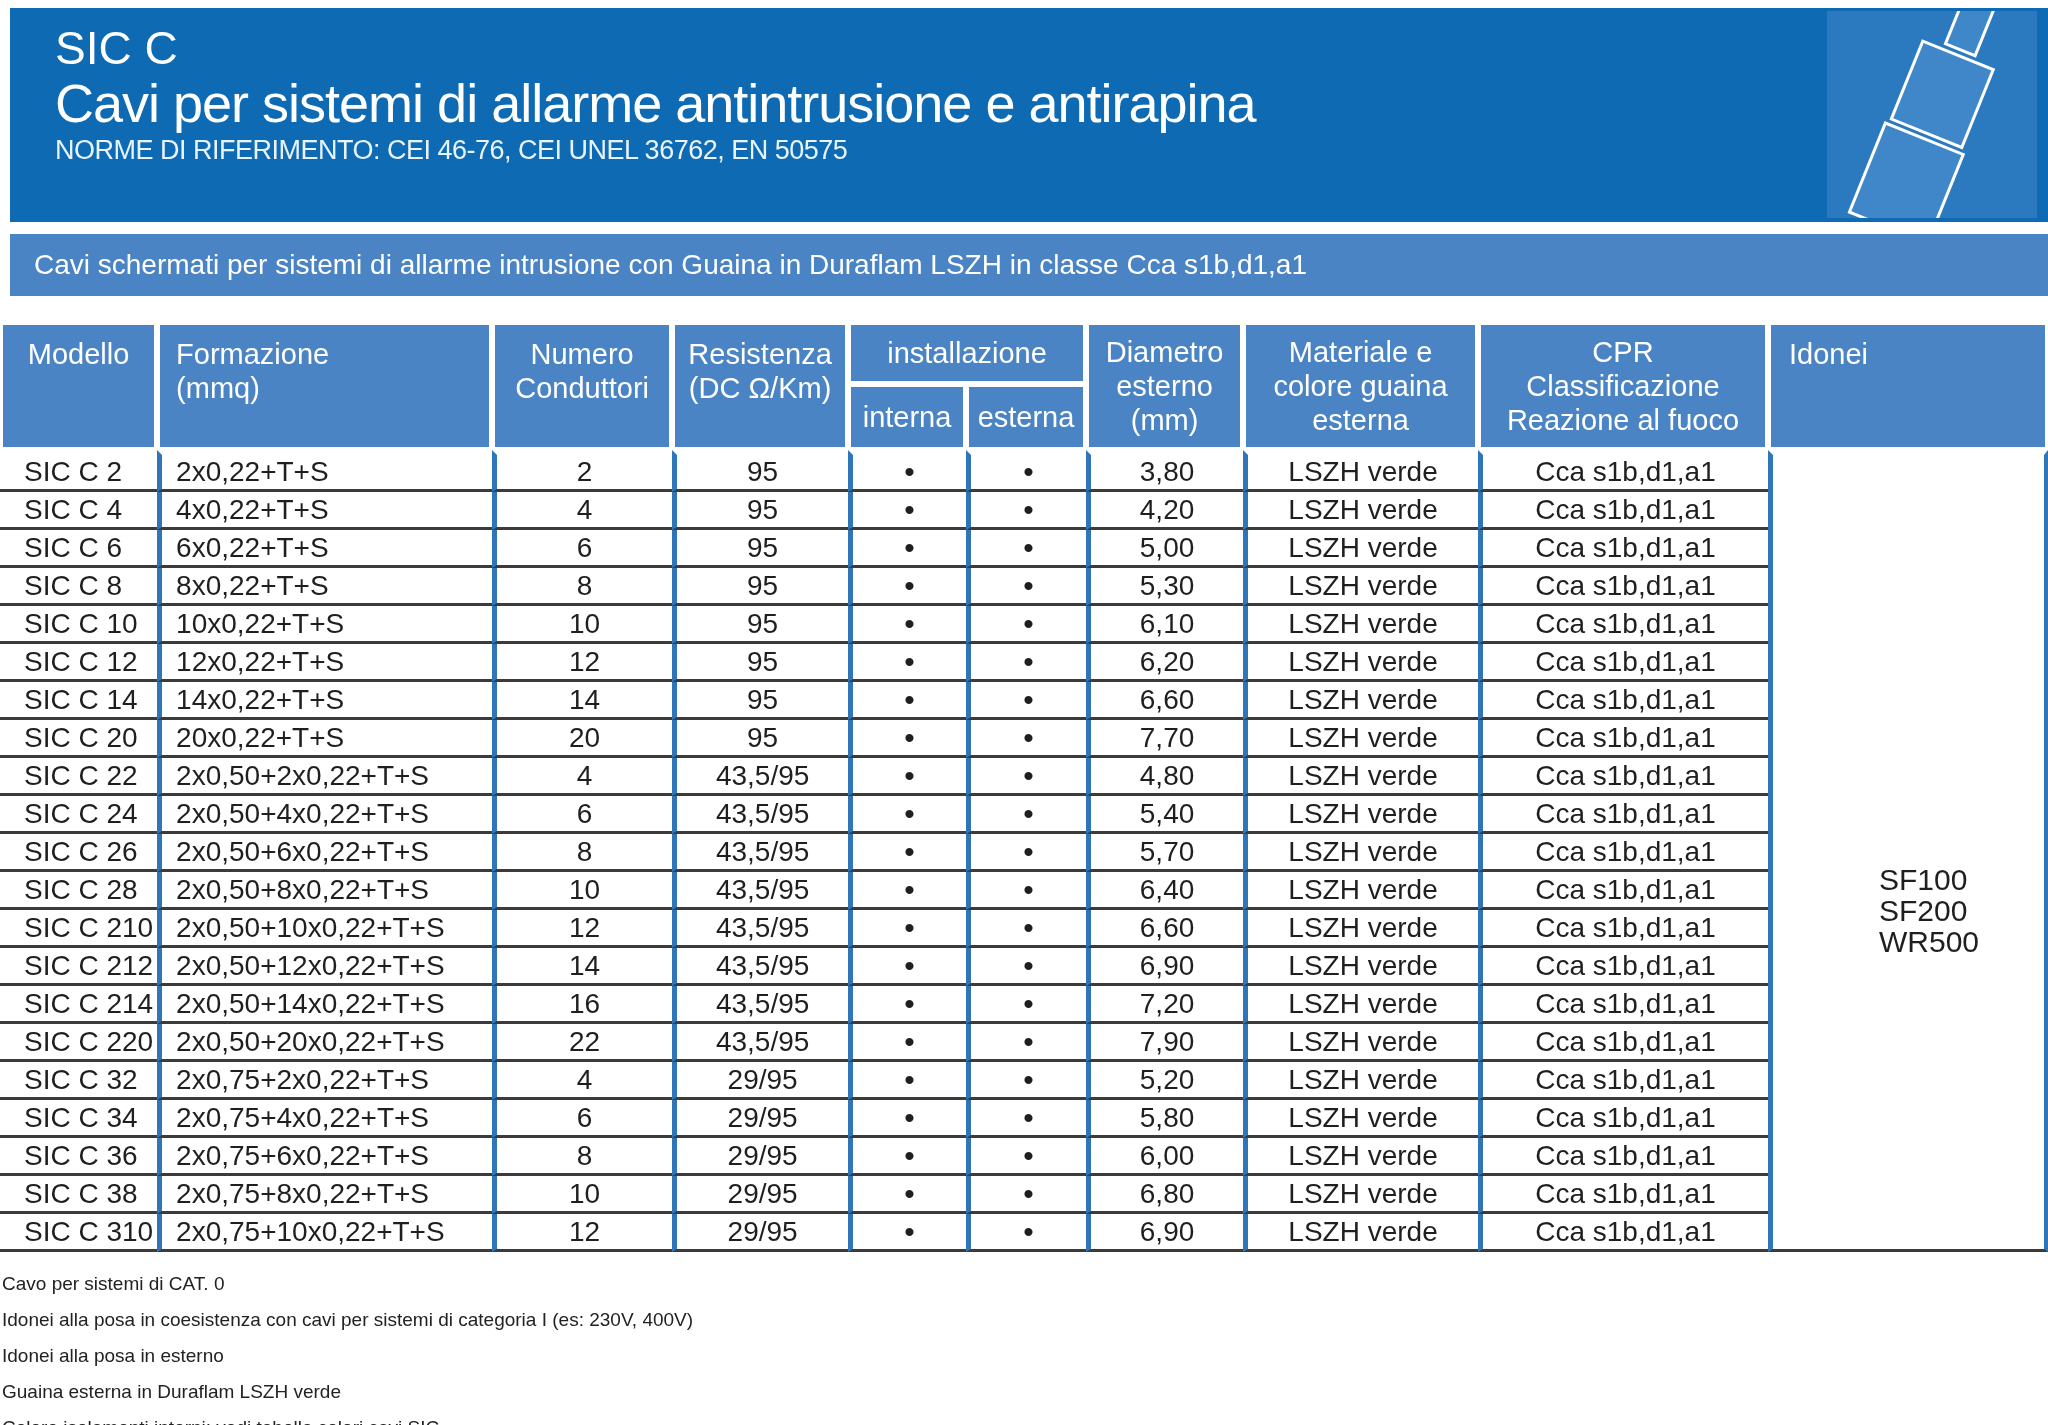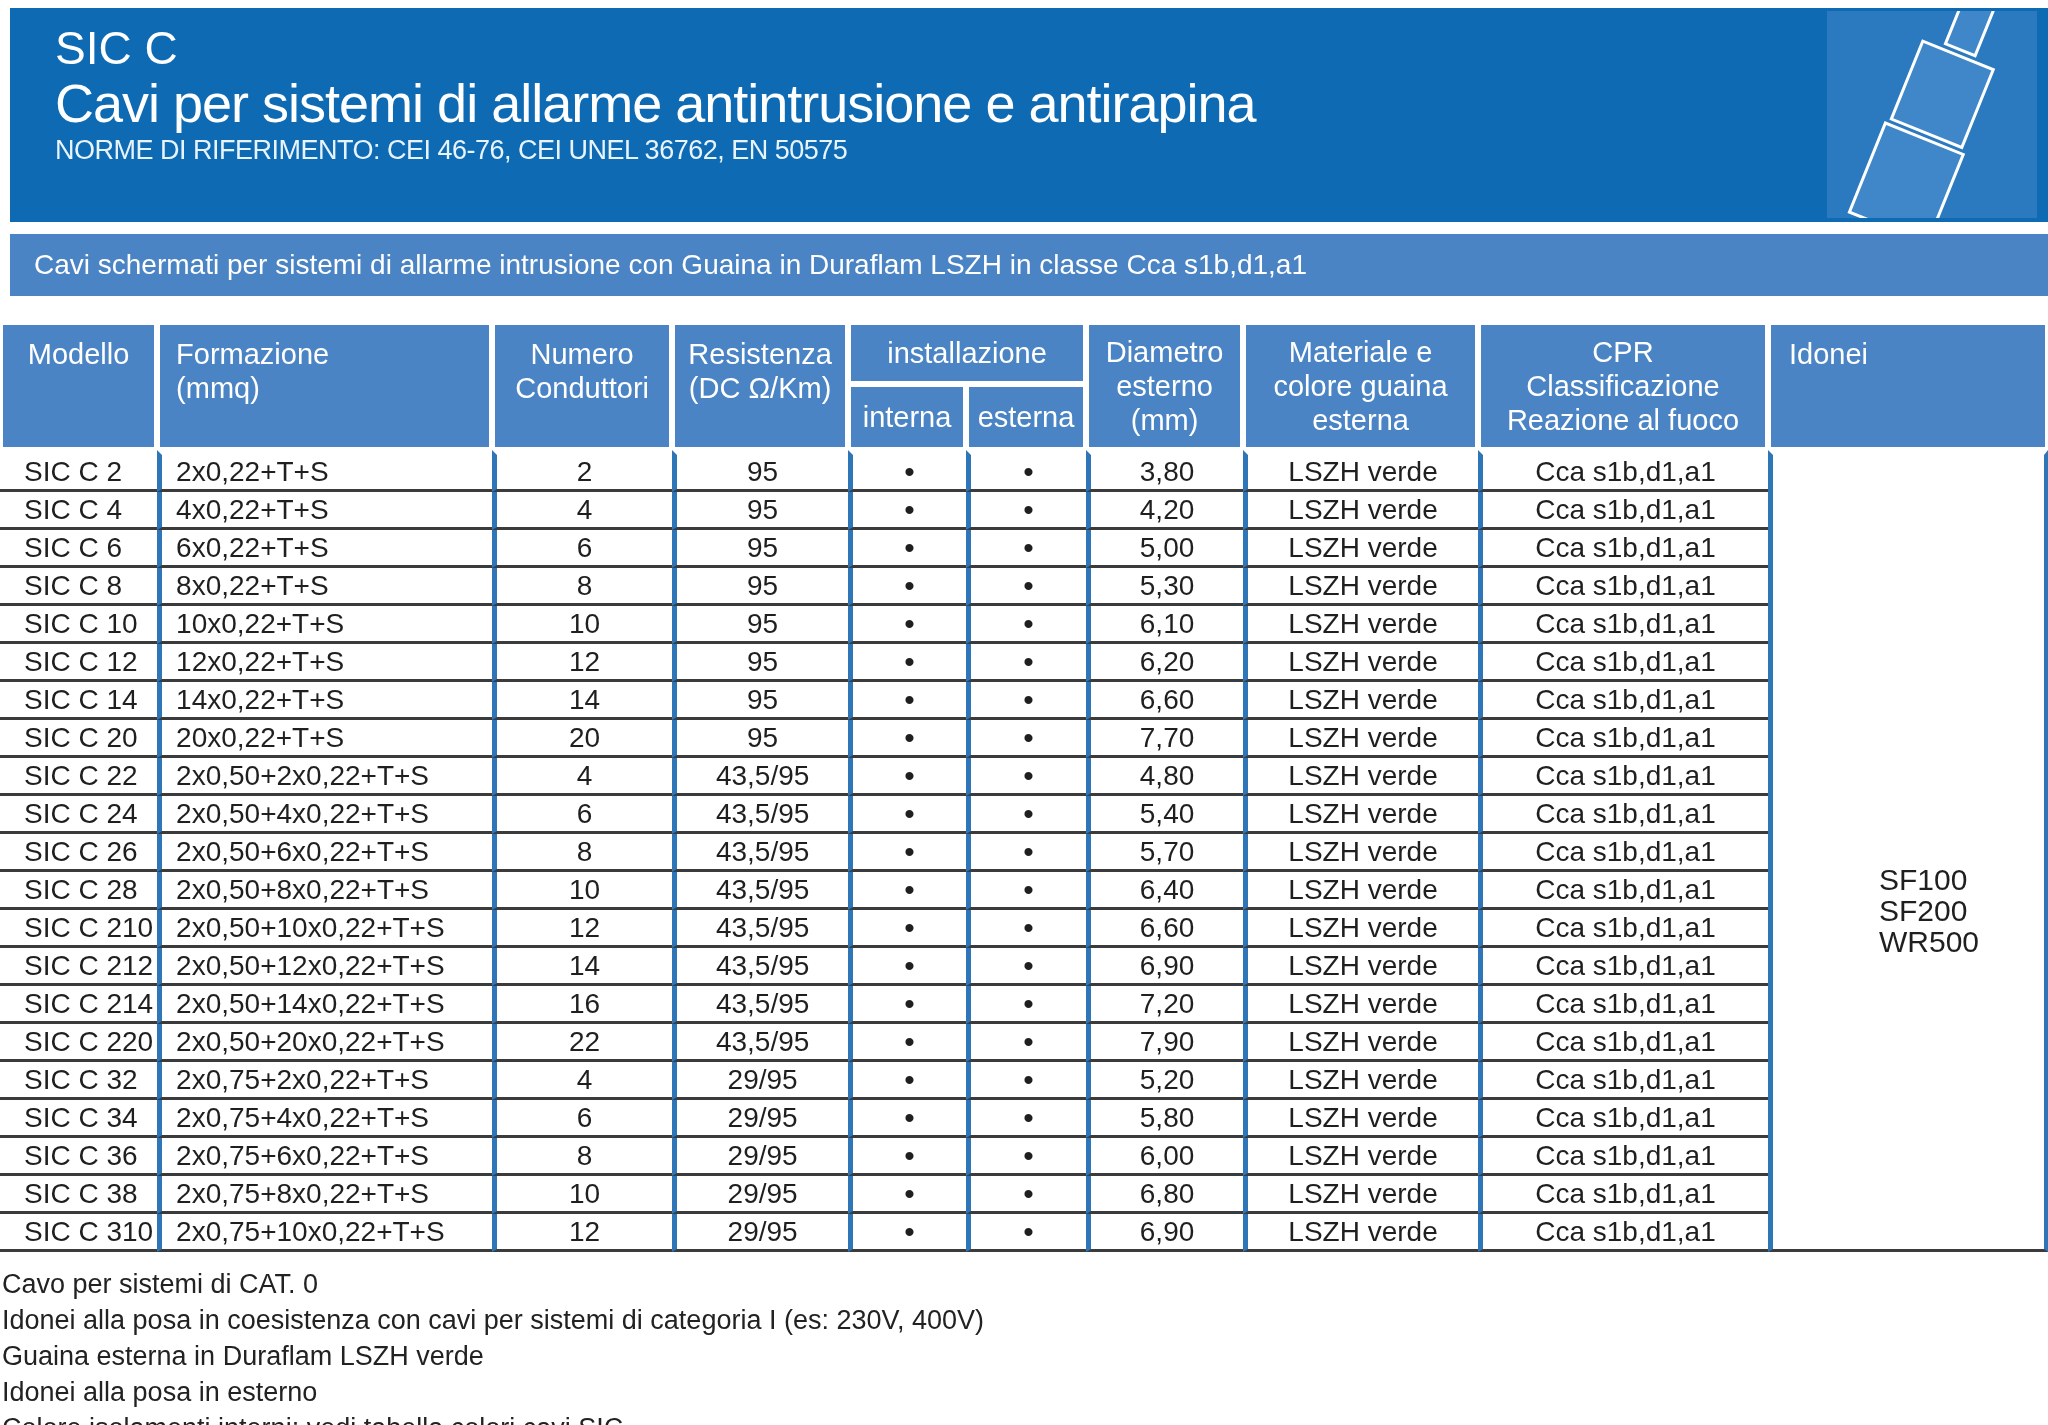--- a/index.html
+++ b/index.html
@@ -92,21 +92,21 @@
   tbody td.c2,tbody td.c3,tbody td.c6,tbody td.c7,tbody td.c8{text-align:center;}
   tbody td.c4,tbody td.c5{text-align:center;font-size:30px;}
   tbody td.imballo-cell{
     border-left:5px solid var(--grid-blue);
     border-right:4px solid var(--grid-blue);
     vertical-align:middle;
   }
   .imballo-block{padding:116px 0 0 106px;font-size:30px;line-height:31px;text-align:left;}
   
   .notes{margin:14px 0 0 2px;}
-  .note-line{font-size:27px;line-height:36px;color:#222222;white-space:nowrap;}
+  .note-line{font-size:19px;line-height:36px;color:#222222;white-space:nowrap;}
 </style>
 </head>
 <body>
 
 <div class="top-header">
   <div class="product-code">SIC C</div>
   <div class="page-title">Cavi per sistemi di allarme antintrusione e antirapina</div>
   <div class="norms-line">NORME DI RIFERIMENTO: CEI 46-76, CEI UNEL 36762, EN 50575</div>
   <div class="cable-panel">
     <svg width="210" height="207" viewBox="0 0 210 207" xmlns="http://www.w3.org/2000/svg">
@@ -390,16 +390,16 @@
         <td class="c6">6,90</td>
         <td class="c7">LSZH verde</td>
         <td class="c8">Cca s1b,d1,a1</td>
       </tr>
     </tbody>
 </table>
 
 <div class="notes">
   <div class="note-line">Cavo per sistemi di CAT. 0</div>
   <div class="note-line">Idonei alla posa in coesistenza con cavi per sistemi di categoria I (es: 230V, 400V)</div>
+  <div class="note-line">Idonei alla posa in esterno</div>
   <div class="note-line">Guaina esterna in Duraflam LSZH verde</div>
-  <div class="note-line">Idonei alla posa in esterno</div>
   <div class="note-line">Colore isolamenti interni: vedi tabella colori cavi SIC</div>
 </div>
 
 </body></html>

